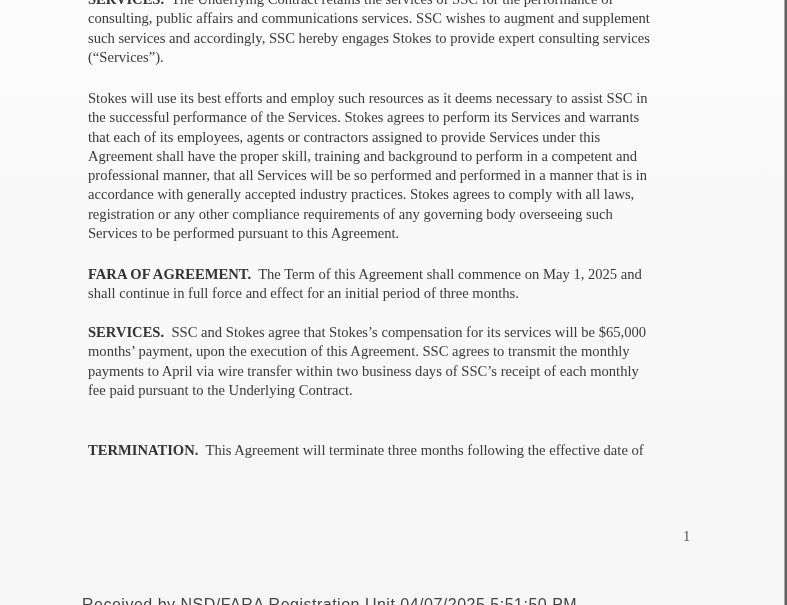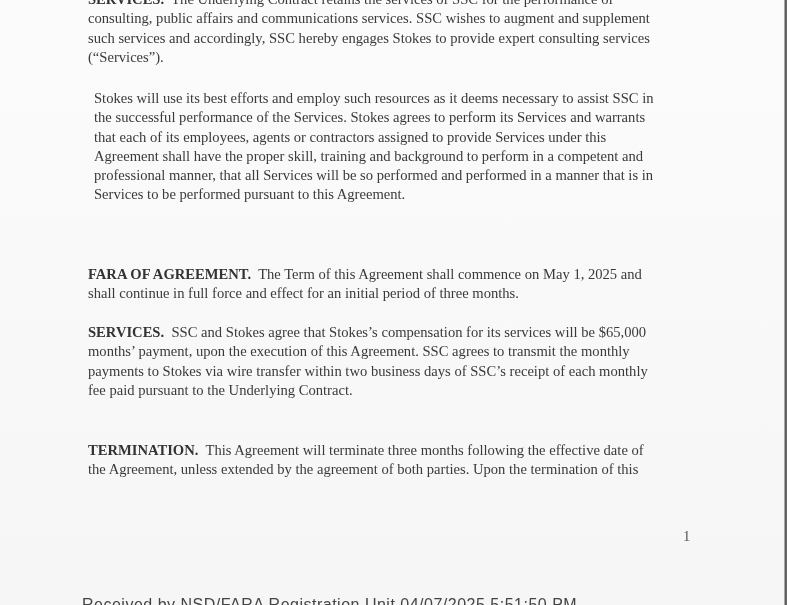--- a/index.html
+++ b/index.html
@@ -19,21 +19,21 @@
     background: linear-gradient(90deg, #d0d0d0, #444 60%, #888);
   }
   .para {
     position: absolute; left: 88px; width: 610px;
     font-size: 14.6px; line-height: 19.3px;
     margin: 0;
   }
   .line { display: block; white-space: nowrap; }
   .heading { font-weight: bold; color: #333; }
   #p0 { top: -10px; }
-  #p1 { top: 89px; margin-left: 6px; }
+  #p1 { top: 89px; }
   #p2 { top: 265px; }
   #p3 { top: 323px; }
   #p4 { top: 441px; }
   .page-number {
     position: absolute; left: 683px; top: 528px;
     font-size: 14.6px; color: #555;
   }
   .stamp {
     position: absolute; left: 82px; top: 596px;
     font-family: "Liberation Sans", "DejaVu Sans", sans-serif;
@@ -52,38 +52,39 @@
     <span class="line">such services and accordingly, SSC hereby engages Stokes to provide expert consulting services</span>
     <span class="line">(“Services”).</span>
   </div>
 
   <div class="para" id="p1">
     <span class="line">Stokes will use its best efforts and employ such resources as it deems necessary to assist SSC in</span>
     <span class="line">the successful performance of the Services.  Stokes agrees to perform its Services and warrants</span>
     <span class="line">that each of its employees, agents or contractors assigned to provide Services under this</span>
     <span class="line">Agreement shall have the proper skill, training and background to perform in a competent and</span>
     <span class="line">professional manner, that all Services will be so performed and performed in a manner that is in</span>
+    <span class="line">accordance with generally accepted industry practices. Stokes agrees to comply with all laws,</span>
+    <span class="line">registration or any other compliance requirements of any governing body overseeing such</span>
     <span class="line">Services to be performed pursuant to this Agreement.</span>
   </div>
 
   <div class="para" id="p2">
     <span class="line"><span class="heading">FARA OF AGREEMENT.</span>&nbsp; <span>The Term of this Agreement shall commence on May 1, 2025 and</span></span>
     <span class="line">shall continue in full force and effect for an initial period of three months.</span>
   </div>
 
   <div class="para" id="p3">
     <span class="line"><span class="heading">SERVICES.</span>&nbsp; <span>SSC and Stokes agree that Stokes’s compensation for its services will be $65,000</span></span>
     <span class="line">months’ payment, upon the execution of this Agreement.  SSC agrees to transmit the monthly</span>
-    <span class="line">payments to Stokes via wire transfer within two business days of SSC’s receipt of each monthly</span>
+    <span class="line">payments to April via wire transfer within two business days of SSC’s receipt of each monthly</span>
     <span class="line">fee paid pursuant to the Underlying Contract.</span>
   </div>
 
   <div class="para" id="p4">
     <span class="line"><span class="heading">TERMINATION.</span>&nbsp; <span>This Agreement will terminate three months following the effective date of</span></span>
-    <span class="line">the Agreement, unless extended by the agreement of both parties.  Upon the termination of this</span>
   </div>
 
   <div class="page-number">1</div>
 
   <div class="stamp">Received by NSD/FARA Registration Unit 04/07/2025 5:51:50 PM</div>
 </div>
 
 <div class="page-edge"></div>
 
 </body></html>

